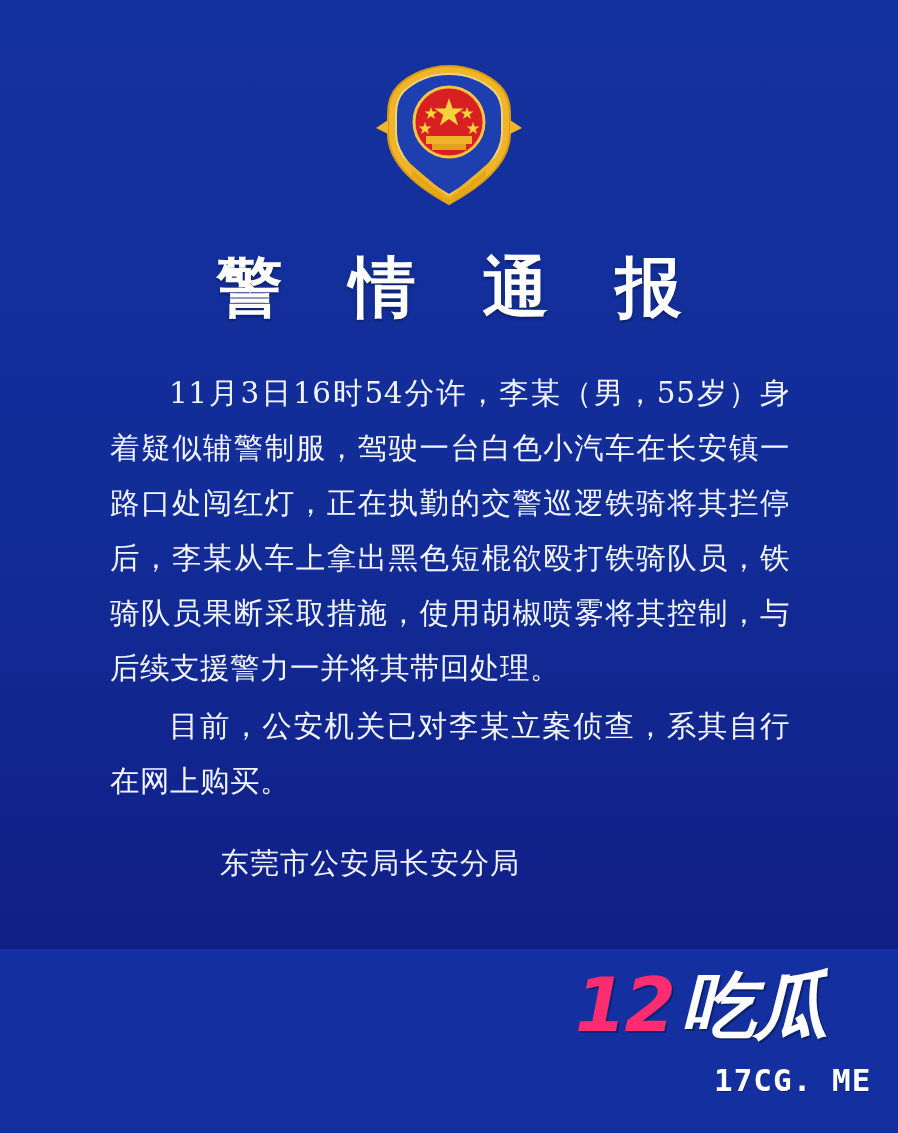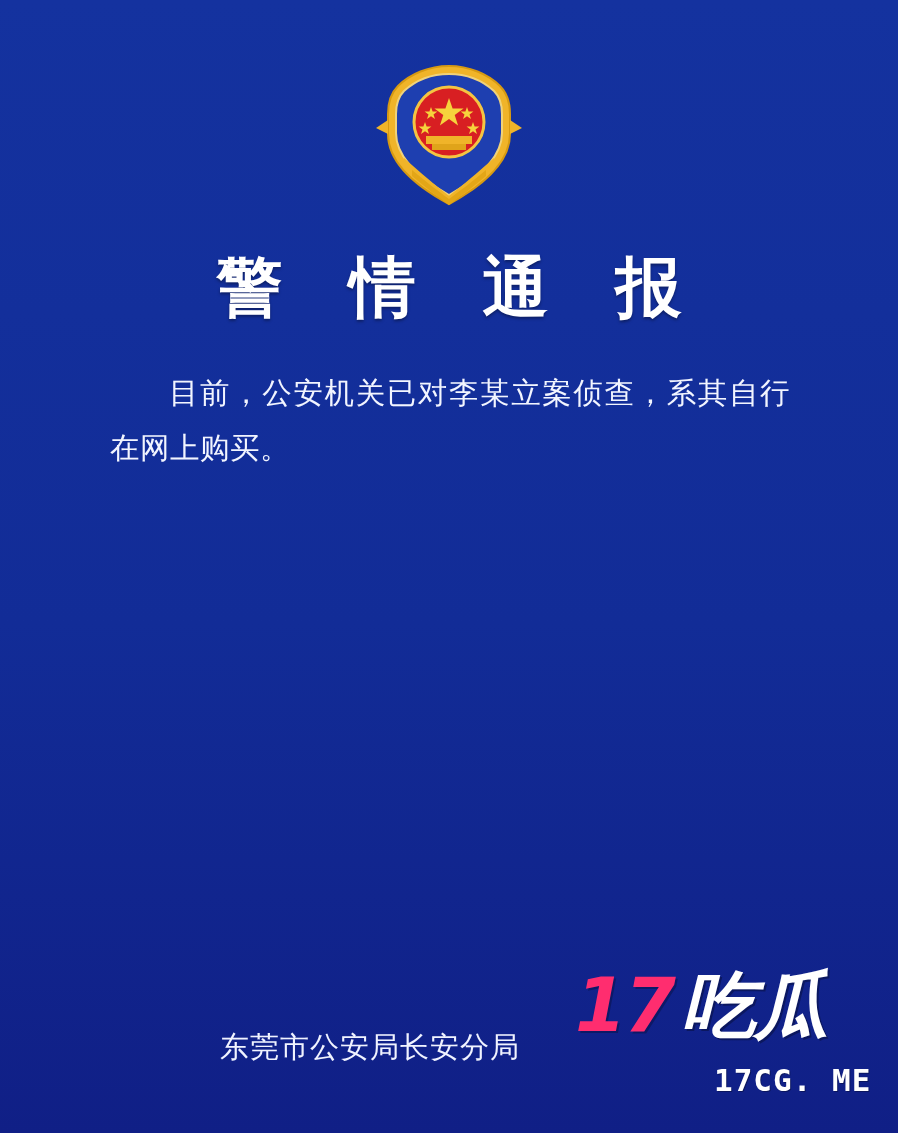--- a/index.html
+++ b/index.html
@@ -11,21 +11,21 @@
     height: 1133px;
     background: #1430a0;
     font-family: "Liberation Serif", "DejaVu Serif", serif;
     color: #ffffff;
     overflow: hidden;
     position: relative;
   }
   .page {
     position: relative;
     width: 898px;
-    height: 1133px;
+    height: 949px;
     background: linear-gradient(180deg, #14329f 0%, #122c97 55%, #101f86 100%);
     box-sizing: border-box;
   }
 
   
   .emblem-wrap {
     position: absolute;
     top: 62px;
     left: 0;
     width: 898px;
@@ -157,25 +157,26 @@
 
         <path d="M14 58 L2 66 L14 72 Z" fill="#f0b429"></path>
         <path d="M136 58 L148 66 L136 72 Z" fill="#f0b429"></path>
       </svg>
     </div>
   </div>
 
   <div class="title">警 情 通 报</div>
 
   <div class="body-text">
+    <p>11月3日16时54分许，李某（男，55岁）身着疑似辅警制服，驾驶一台白色小汽车在长安镇一路口处闯红灯，正在执勤的交警巡逻铁骑将其拦停后，李某从车上拿出黑色短棍欲殴打铁骑队员，铁骑队员果断采取措施，使用胡椒喷雾将其控制，与后续支援警力一并将其带回处理。</p>
     <p>目前，公安机关已对李某立案侦查，系其自行在网上购买。</p>
   </div>
 
   <div class="signature">
     <div>东莞市公安局长安分局</div>
   </div>
 
   <div class="wm-main">
-    <span class="wm-17">17</span><span class="wm-chi">吃瓜</span>
+    <span class="wm-17">12</span><span class="wm-chi">吃瓜</span>
   </div>
   <div class="wm-sub">17CG. ME</div>
 
 </div>
 
 </body></html>

